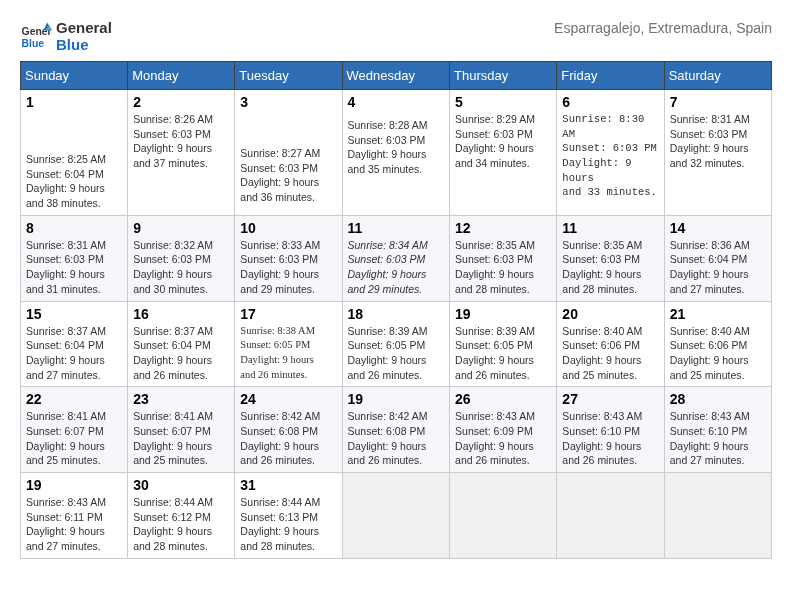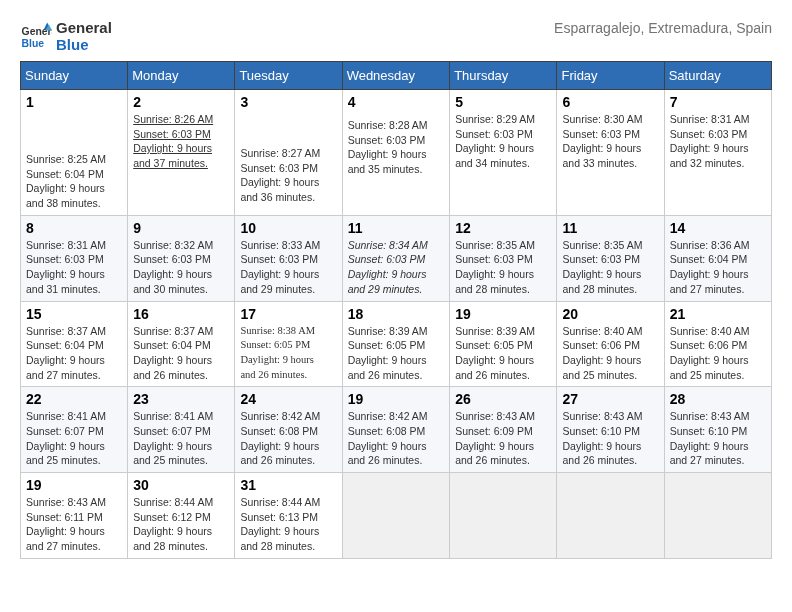--- a/index.html
+++ b/index.html
@@ -114,21 +114,21 @@
   <tr>
         <td>
           <span class="day-num">1</span>
           <div class="day-info" style="white-space: pre-line; margin-top: 42px;">Sunrise: 8:25 AM
 Sunset: 6:04 PM
 Daylight: 9 hours
 and 38 minutes.</div>
         </td>
         <td>
           <span class="day-num">2</span>
-          <div class="day-info" style="white-space: pre-line; text-decoration: underline;">Sunrise: 8:26 AM
+          <div class="day-info" style="white-space: pre-line;">Sunrise: 8:26 AM
 Sunset: 6:03 PM
 Daylight: 9 hours
 and 37 minutes.</div>
         </td>
         <td>
           <span class="day-num">3</span>
           <div class="day-info" style="white-space: pre-line; margin-top: 36px;">Sunrise: 8:27 AM
 Sunset: 6:03 PM
 Daylight: 9 hours
 and 36 minutes.</div>
@@ -142,21 +142,21 @@
         </td>
         <td>
           <span class="day-num">5</span>
           <div class="day-info" style="white-space: pre-line;">Sunrise: 8:29 AM
 Sunset: 6:03 PM
 Daylight: 9 hours
 and 34 minutes.</div>
         </td>
         <td>
           <span class="day-num">6</span>
-          <div class="day-info" style="white-space: pre-line;">Sunrise: 8:30 AM
+          <div class="day-info" style="white-space: pre-line; font-family: Liberation Mono, monospace;">Sunrise: 8:30 AM
 Sunset: 6:03 PM
 Daylight: 9 hours
 and 33 minutes.</div>
         </td>
         <td>
           <span class="day-num">7</span>
           <div class="day-info" style="white-space: pre-line;">Sunrise: 8:31 AM
 Sunset: 6:03 PM
 Daylight: 9 hours
 and 32 minutes.</div>

